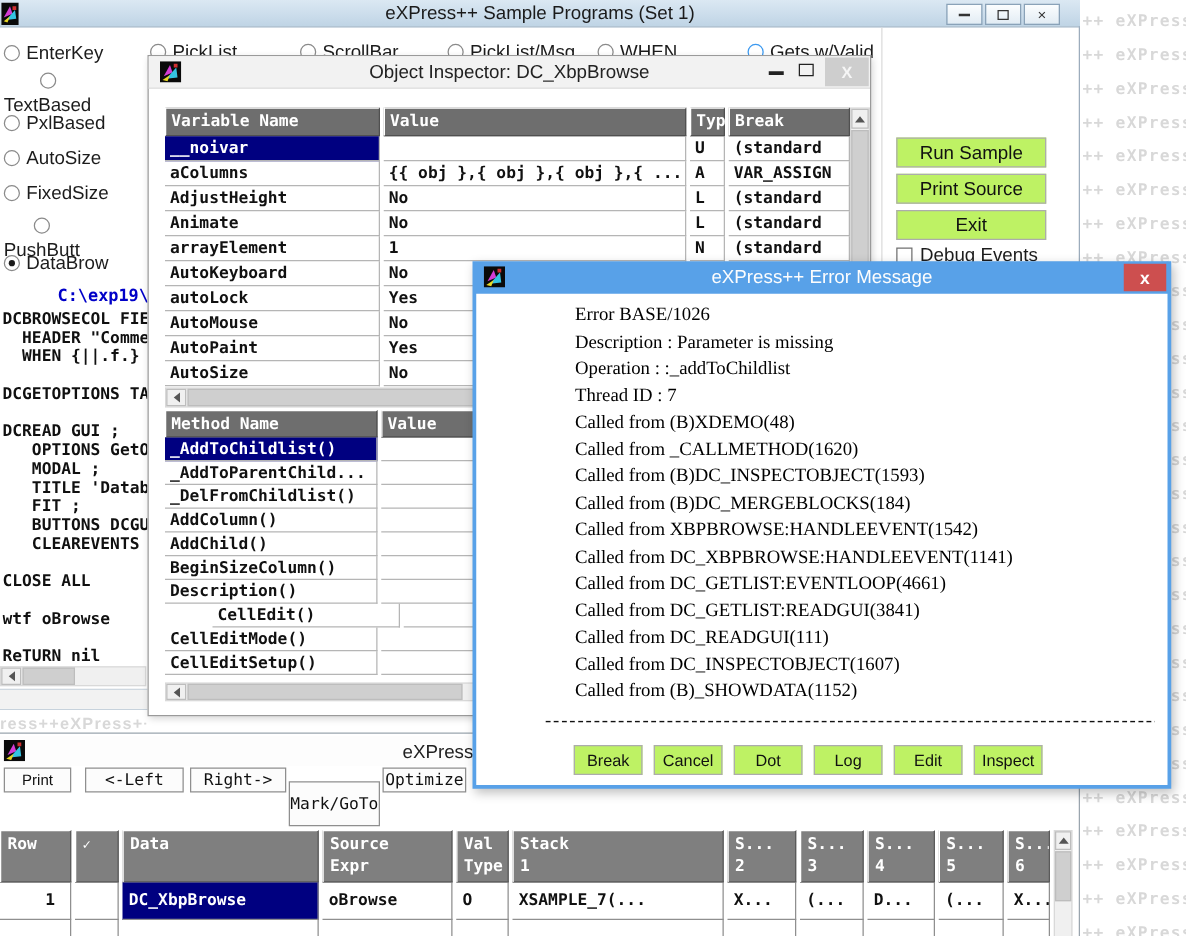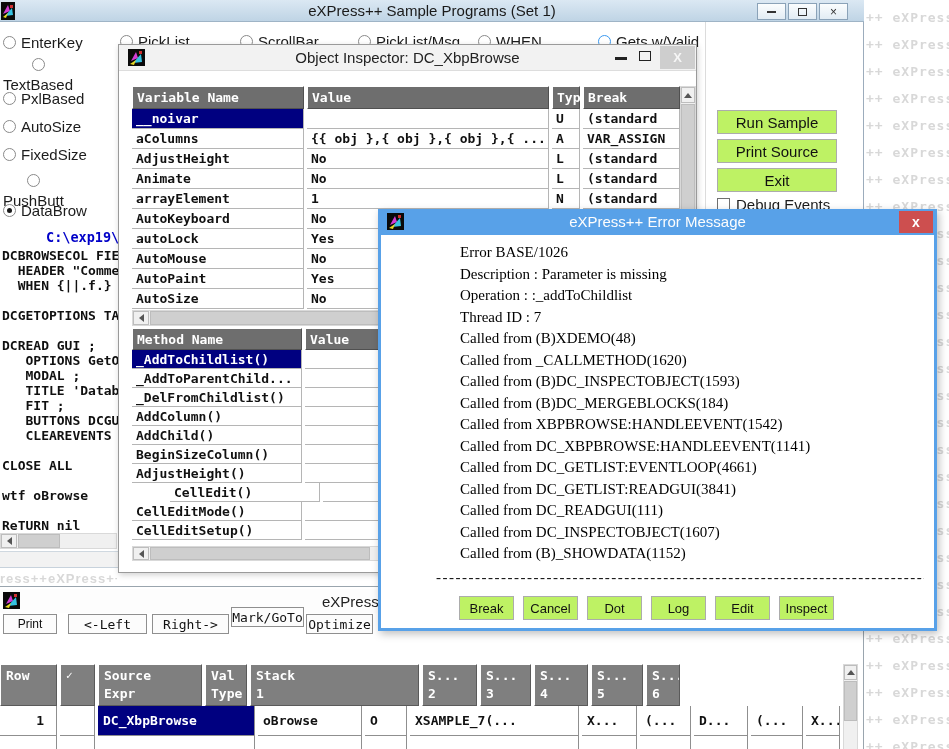--- a/index.html
+++ b/index.html
@@ -358,21 +358,21 @@
       </div>
       <div class="vrow mono" style="height:19px;">
         <div class="vc w-mn">AddChild()</div>
         <div class="vc w-mv"></div>
       </div>
       <div class="vrow mono" style="height:19px;">
         <div class="vc w-mn">BeginSizeColumn()</div>
         <div class="vc w-mv"></div>
       </div>
       <div class="vrow mono" style="height:19px;">
-        <div class="vc w-mn">AdjustHeight()</div>
+        <div class="vc w-mn">Description()</div>
         <div class="vc w-mv"></div>
       </div>
       <div class="vrow mono" style="height:19px;margin-left:38px;">
         <div class="vc w-mn">CellEdit()</div>
         <div class="vc w-mv"></div>
       </div>
       <div class="vrow mono" style="height:19px;">
         <div class="vc w-mn">CellEditMode()</div>
         <div class="vc w-mv"></div>
       </div>
@@ -400,27 +400,28 @@
         <polygon points="5,14 13,5 14,13" fill="#35c3e2"></polygon>
         <polygon points="2,15 8,11 6,16" fill="#e8d824"></polygon>
         <rect x="11" y="2" width="3" height="3" fill="#d03030"></rect>
       </svg>
       <div class="abs" style="left:322px; top:4px; font-size:15px; color:#222; white-space:pre;">eXPress-</div>
     </div>
 
     <div class="abs tb-btn" style="left:3px; top:27px; width:54px; height:20px; font-size:12px;">Print</div>
     <div class="abs tb-btn mono" style="left:68px; top:27px; width:79px; height:20px;">&lt;-Left</div>
     <div class="abs tb-btn mono" style="left:152px; top:27px; width:77px; height:20px;">Right-&gt;</div>
-    <div class="abs tb-btn mono" style="left:231px; top:20px; width:73px; height:20px;">Mark/GoTo</div>
+    <div class="abs tb-btn mono" style="left:231px; top:38px; width:73px; height:36px;">Mark/GoTo</div>
     <div class="abs tb-btn mono" style="left:306px; top:27px; width:67px; height:20px;">Optimize</div>
 
     <div class="abs" style="left:0; top:77px; width:840px;">
       <div class="bhead mono">
         <div class="bh c0"><div>Row</div><div></div></div>
         <div class="bh c1" style="font-size:11px;"><div>✓</div><div></div></div>
+        <div class="bh c2"><div>Data</div><div></div></div>
         <div class="bh c3"><div>Source</div><div>Expr</div></div>
         <div class="bh c4"><div>Val</div><div>Type</div></div>
         <div class="bh c5"><div>Stack</div><div>1</div></div>
         <div class="bh c6"><div>S...</div><div>2</div></div>
         <div class="bh c7"><div>S...</div><div>3</div></div>
         <div class="bh c8"><div>S...</div><div>4</div></div>
         <div class="bh c9"><div>S...</div><div>5</div></div>
         <div class="bh c10"><div>S...</div><div>6</div></div>
       </div>
       <div class="brow mono">

